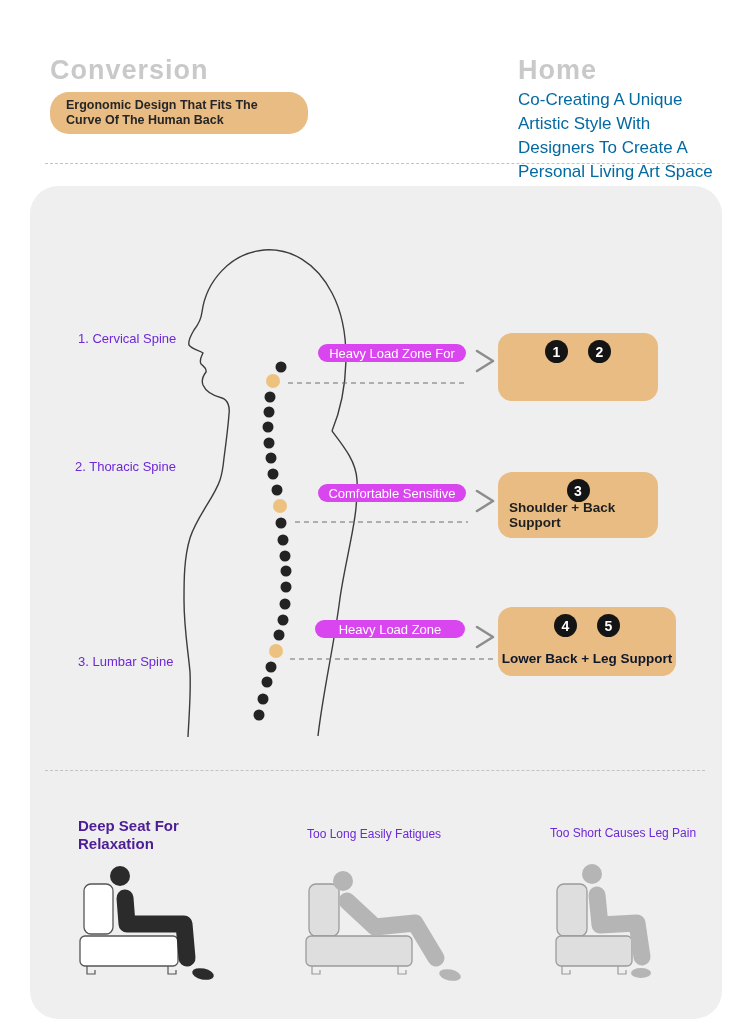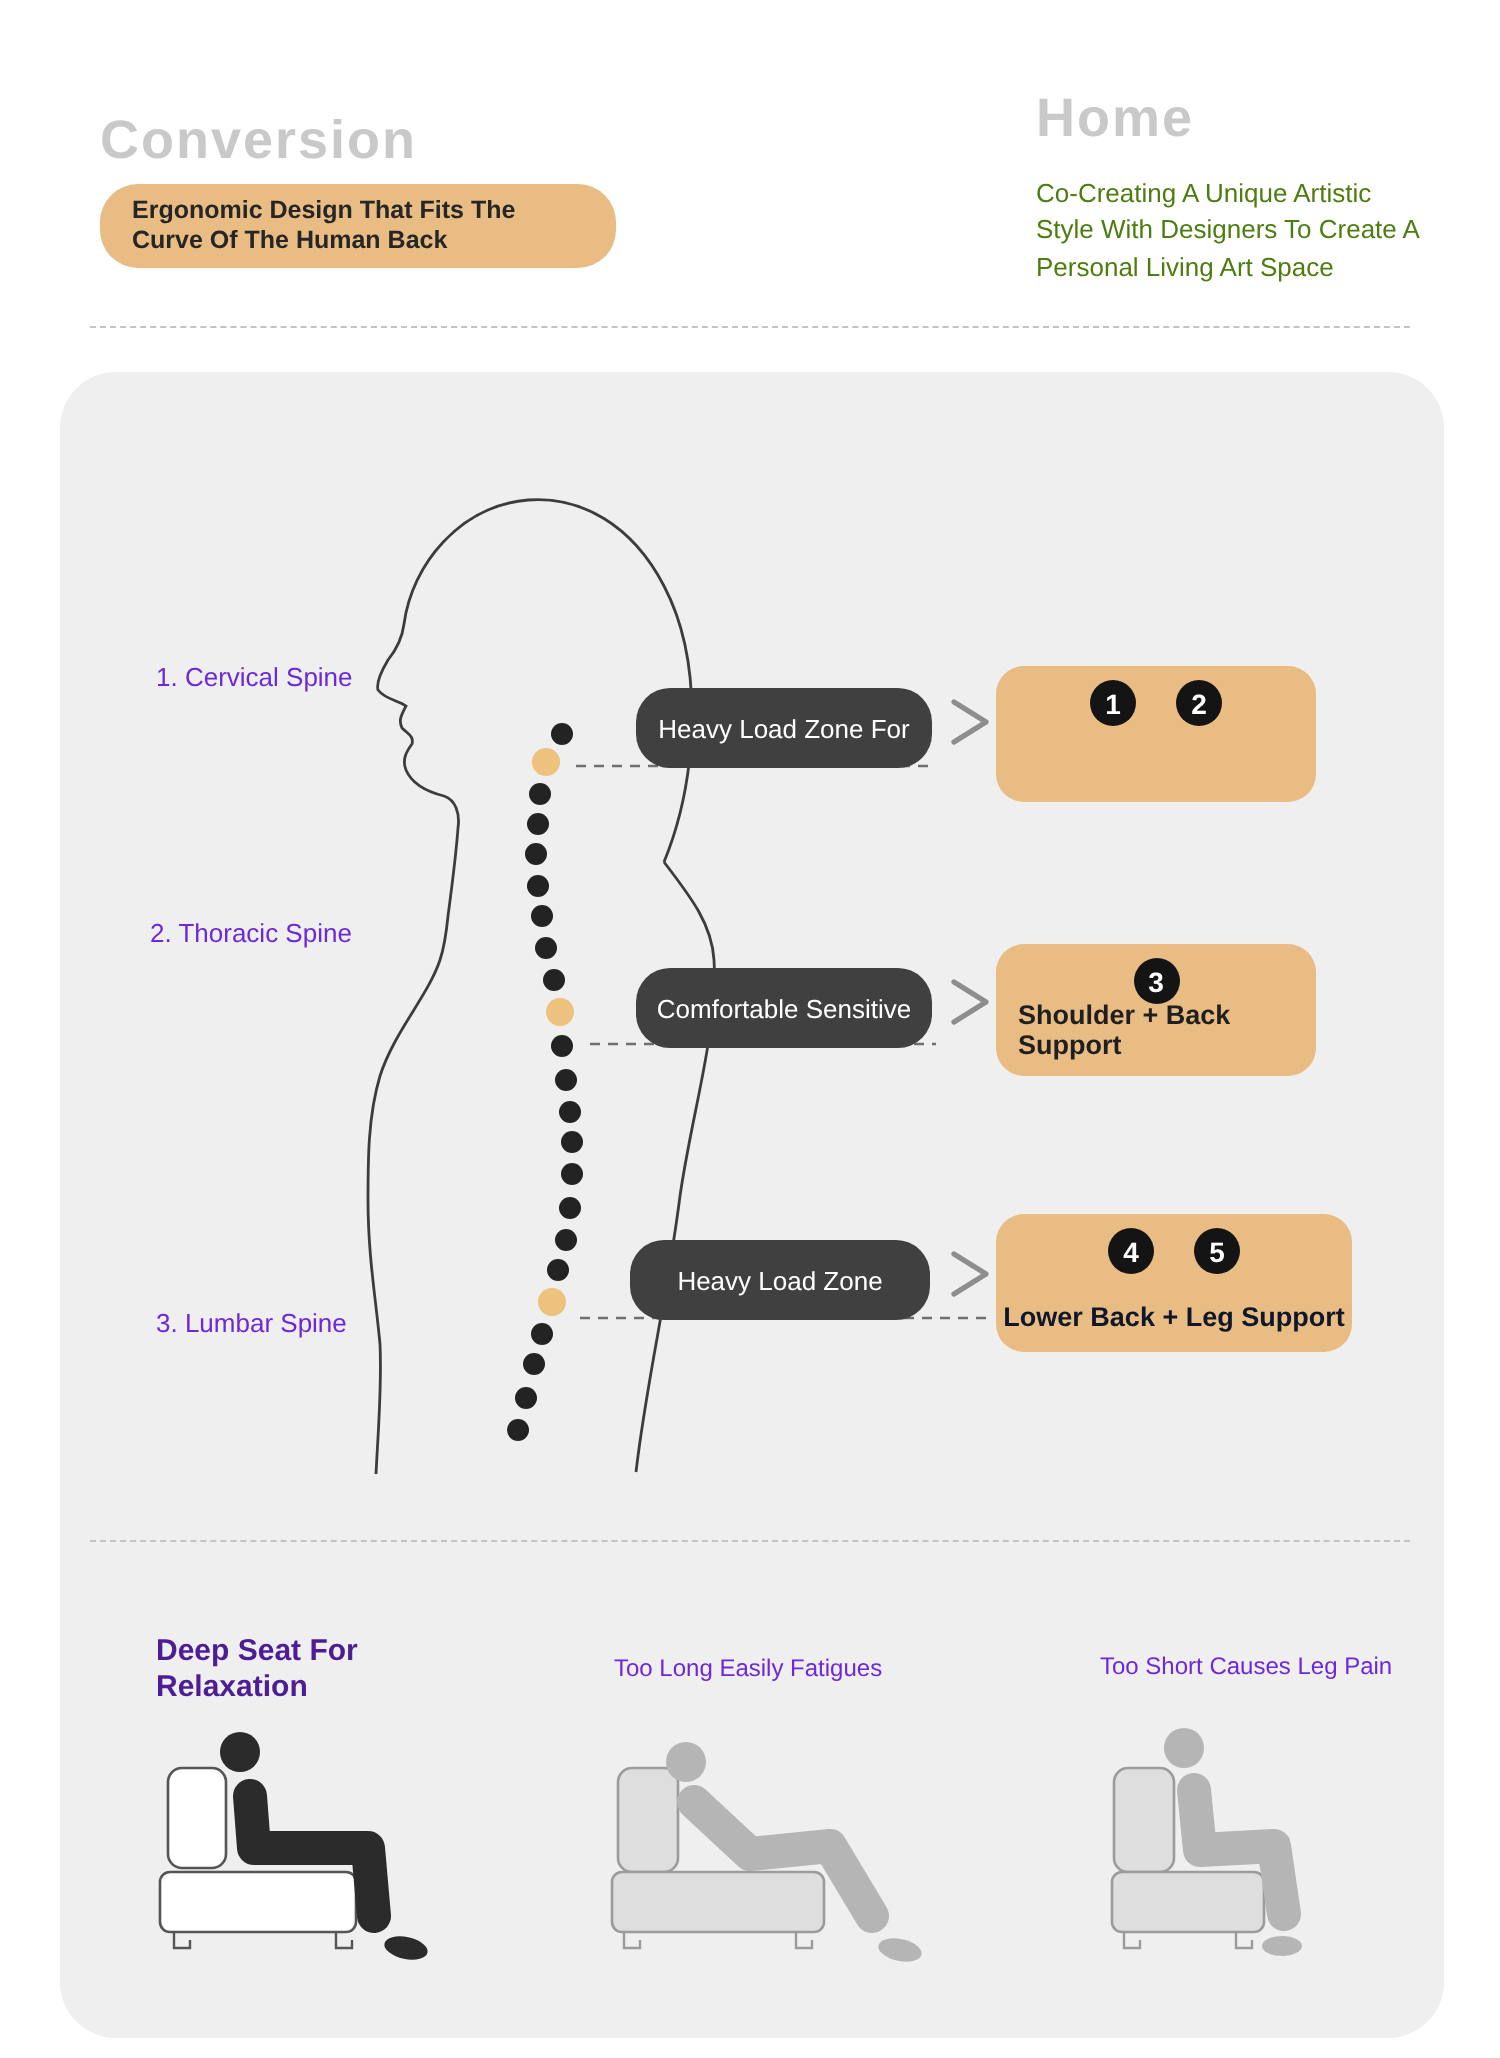--- a/index.html
+++ b/index.html
@@ -5,31 +5,31 @@
   html,body{margin:0;padding:0;background:#ffffff;}
   .stage{position:relative;width:750px;height:1029px;background:#ffffff;overflow:hidden;
          font-family:"Liberation Sans","DejaVu Sans",sans-serif;}
   .abs{position:absolute;}
 
   
   .big-title{font-size:27px;font-weight:bold;color:#c9c9c9;letter-spacing:1px;}
   .header-badge{left:50px;top:92px;width:226px;min-height:24px;background:#e8bc83;
         border-radius:19px;padding:6px 16px;display:flex;align-items:center;
         font-size:12.5px;font-weight:bold;color:#262626;line-height:1.2;}
-  .header-sub{left:518px;top:88px;width:198px;font-size:13px;color:#4d7c0f;line-height:1.42;}
+  .header-sub{left:518px;top:88px;width:198px;font-size:17px;color:#0369a1;line-height:1.42;}
   .dashed-div{border-top:1px dashed #c3c3c3;height:0;}
 
   
   .panel{left:30px;top:186px;width:692px;height:833px;background:#efefef;border-radius:28px;}
 
   
   .spine-label{font-size:13px;color:#6d28d9;}
 
   
-  .pill{height:40px;background:#404040;border-radius:17px;color:#ffffff;
+  .pill{height:18px;background:#d946ef;border-radius:17px;color:#ffffff;
         font-size:13px;display:flex;align-items:center;justify-content:center;}
 
   
   .card{background:#e8bc83;border-radius:14px;}
   .nums{display:flex;justify-content:center;gap:20px;margin-top:7px;}
   .numcircle{width:23px;height:23px;border-radius:50%;background:#141414;color:#ffffff;
         font-size:14px;font-weight:bold;display:flex;align-items:center;justify-content:center;}
   .card-title{position:absolute;left:11px;bottom:7px;font-size:13.5px;font-weight:bold;
         color:#1f1f1f;line-height:1.1;}
   .card-title-center{position:absolute;left:0;right:0;bottom:10px;text-align:center;
@@ -44,21 +44,21 @@
 </head>
 <body>
 
 <div class="stage">
 
   <div class="abs header-badge">
     <span>Ergonomic Design That Fits The Curve Of The Human Back</span>
   </div>
   <div class="abs big-title" style="left:50px;top:55px;">Conversion</div>
 
-  <div class="abs big-title" style="left:518px;top:44px;">Home</div>
+  <div class="abs big-title" style="left:518px;top:55px;">Home</div>
   <div class="abs header-sub">Co-Creating A Unique Artistic Style With Designers To Create A Personal Living Art Space</div>
 
   <div class="abs dashed-div" style="left:45px;top:163px;width:660px;"></div>
 
   <div class="abs panel"></div>
 
   <svg class="overlay" width="750" height="1029" viewBox="0 0 750 1029">
 
     <g fill="none" stroke="#3c3c3c" stroke-width="1.4">
       <path d="M332,431 C345,448 356,462 357,480 C359,516 346,556 340,598 C334,646 323,692 318,736"></path>

